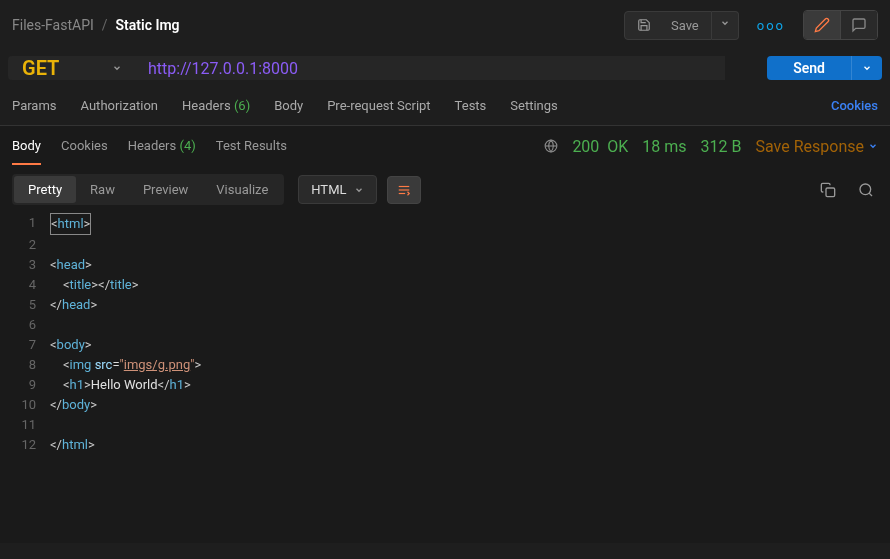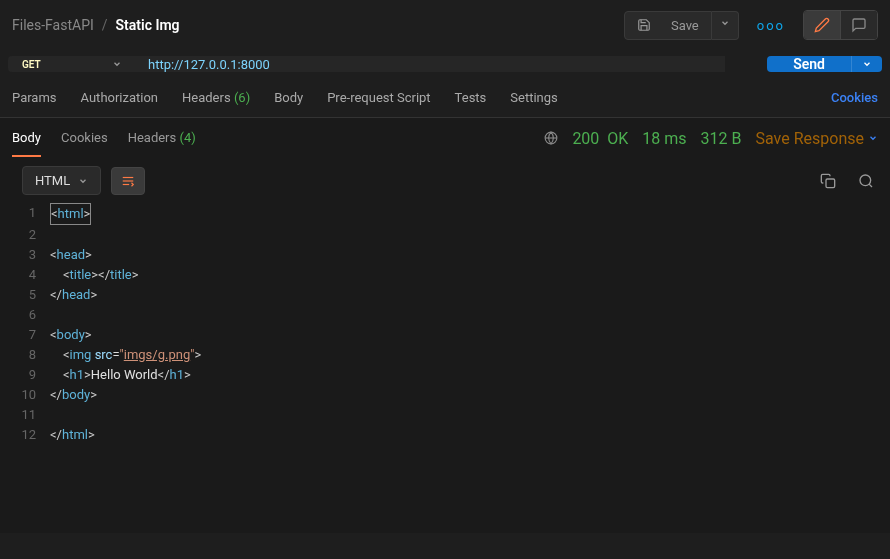--- a/index.html
+++ b/index.html
@@ -13,22 +13,22 @@
 .top-actions { display:flex; align-items:center; gap:8px; }
 .save-btn { display:flex; align-items:center; gap:20px; background:#2a2a2a; border:1px solid #3a3a3a; border-radius:4px 0 0 4px; padding:6px 12px; color:#999; cursor:pointer; }
 .save-chev { background:#2a2a2a; border:1px solid #3a3a3a; border-left:none; border-radius:0 4px 4px 0; padding:6px 8px; color:#999; cursor:pointer; }
 .meatball { color:#0ea5e9; padding:6px 10px; cursor:pointer; letter-spacing:2px; }
 .right-group { display:flex; gap:0; border:1px solid #444; border-radius:4px; overflow:hidden; }
 .edit-btn { background:#3a3a3a; padding:6px 10px; cursor:pointer; border-right:1px solid #444; }
 .edit-btn svg { stroke:#ff7a45; }
 .comment-btn { background:#2a2a2a; padding:6px 10px; cursor:pointer; }
 
 .req-row { display:flex; padding:6px 8px; gap:0; align-items:stretch; }
-.method-sel { background:#262626; border:none; color:#fef9c3; font-weight:600; font-size:10px; padding:0 14px; display:flex; align-items:center; gap:30px; border-radius:4px 0 0 4px; cursor:pointer; width:128px; justify-content:space-between; }
-.url-input { flex:1; background:#262626; border:none; color:#7dd3fc; padding:0 12px; font-size:13px; outline:none; }
+.method-sel { background:#262626; border:none; color:#eab308; font-weight:600; font-size:20px; padding:0 14px; display:flex; align-items:center; gap:30px; border-radius:4px 0 0 4px; cursor:pointer; width:128px; justify-content:space-between; }
+.url-input { flex:1; background:#262626; border:none; color:#8b5cf6; padding:0 12px; font-size:16px; outline:none; }
 .send-btn { background:#1070ca; color:#fff; font-weight:600; border:none; padding:0 26px; font-size:14px; border-radius:4px 0 0 4px; cursor:pointer;margin-left:42px; }
 .send-chev { background:#1070ca; color:#fff; border:none; padding:0 10px; border-radius:0 4px 4px 0; cursor:pointer; border-left:1px solid rgba(255,255,255,0.15); }
 
 .tabs-row { display:flex; padding:0 12px; height:40px; align-items:center; border-bottom:1px solid #333; justify-content:space-between; }
 .tabs-left { display:flex; gap:24px; }
 .tab { color:#aaa; cursor:pointer; font-size:13px; }
 .tab .count { color:#4caf50; }
 .cookies-link { color:#3b82f6; font-weight:500; cursor:pointer; }
 
 .resp-tabs-row { display:flex; padding:0 12px; height:40px; align-items:center; justify-content:space-between; background:#1a1a1a; }
@@ -133,20 +133,21 @@
     <span class="tab">Settings</span>
   </div>
   <span class="cookies-link">Cookies</span>
 </div>
 
 <div class="resp-tabs-row">
   <div class="resp-tabs-left">
     <span class="resp-tab active">Body</span>
     <span class="resp-tab">Cookies</span>
     <span class="resp-tab"><span>Headers</span> <span class="count" style="color:#4caf50">(4)</span></span>
+    <span class="resp-tab">Test Results</span>
   </div>
   <div class="resp-meta">
     <span class="globe">
       <svg width="14" height="14" viewBox="0 0 24 24" fill="none" stroke="#888" stroke-width="2">
           <circle cx="12" cy="12" r="10"></circle>
           <line x1="2" y1="12" x2="22" y2="12"></line>
           <path d="M12 2a15.3 15.3 0 0 1 4 10 15.3 15.3 0 0 1-4 10 15.3 15.3 0 0 1-4-10 15.3 15.3 0 0 1 4-10z"></path>
         </svg>
     </span>
     <span class="status"><span>200</span> &nbsp;<span>OK</span></span>
@@ -156,20 +157,26 @@
       <span>Save Response</span>
       <svg class="chev-down" viewBox="0 0 24 24" fill="none" stroke="#3b82f6" stroke-width="3">
           <polyline points="6 9 12 15 18 9"></polyline>
         </svg>
     </span>
   </div>
 </div>
 
 <div class="view-row">
   <div class="view-left">
+    <div class="view-tabs">
+      <span class="view-tab active">Pretty</span>
+      <span class="view-tab">Raw</span>
+      <span class="view-tab">Preview</span>
+      <span class="view-tab">Visualize</span>
+    </div>
     <div class="format-sel">
       <span>HTML</span>
       <svg class="chev-down" viewBox="0 0 24 24" fill="none" stroke="#999" stroke-width="3">
           <polyline points="6 9 12 15 18 9"></polyline>
         </svg>
     </div>
     <div class="wrap-btn">
       <svg width="14" height="12" viewBox="0 0 24 20" fill="none" stroke="#ff7a45" stroke-width="2">
           <line x1="3" y1="4" x2="21" y2="4"></line>
           <line x1="3" y1="10" x2="21" y2="10"></line>

